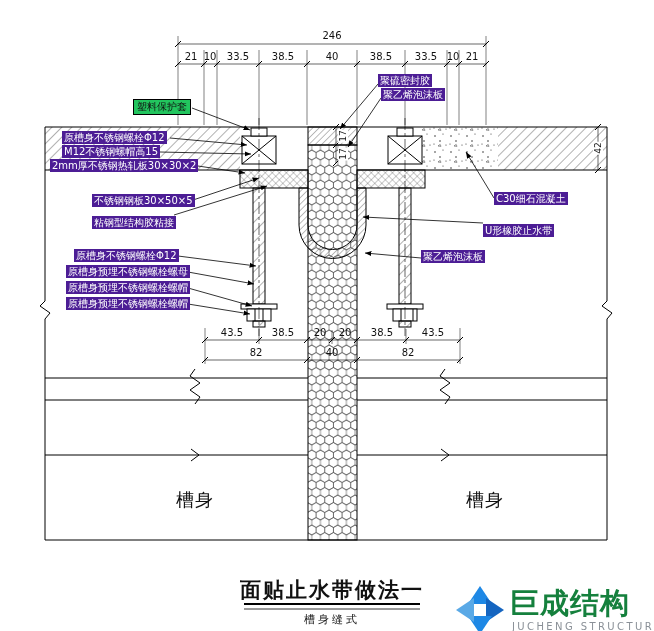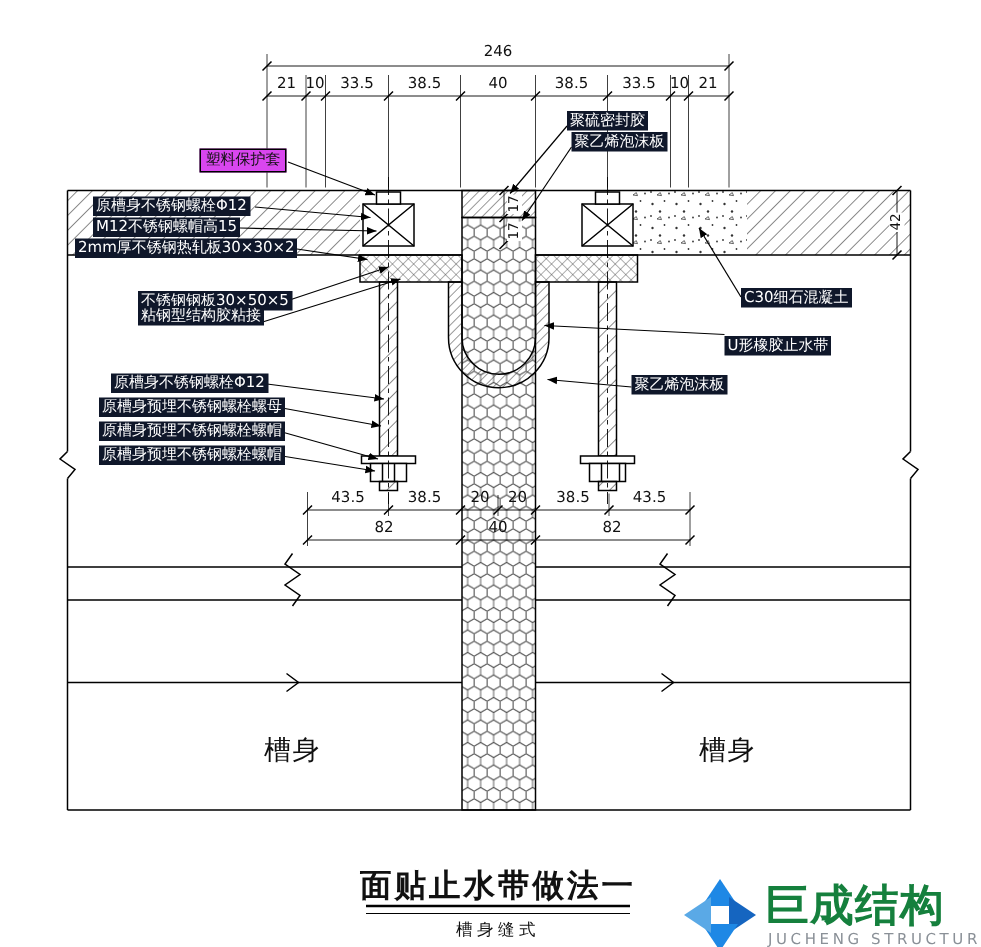--- a/index.html
+++ b/index.html
@@ -3,22 +3,22 @@
 <meta charset="utf-8">
 <style>
   * { margin:0; padding:0; box-sizing:border-box; }
   html,body { background:#ffffff; }
   body { font-family:"DejaVu Sans","Liberation Sans",sans-serif; color:#111; }
   #stage { position:relative; width:654px; height:631px; background:#fff; overflow:hidden;margin-top:20px; }
   #stage > svg { position:absolute; left:0; top:0; }
   .t { position:absolute; white-space:nowrap; }
   .dim  { font-size:10px; transform:translate(-50%,-50%); }
   .dimv { font-size:9px;  transform:translate(-50%,-50%) rotate(-90deg); background:#fff; padding:0 1px; }
-  .dark { background:#0f172a; color:#fff; font-size:10px; line-height:13px; padding:0 2px; }
-  .boxed{ border:1px solid #000; background:#d946ef; font-size:10px; line-height:14px; padding:0 3px; }
+  .dark { background:#4c1d95; color:#fff; font-size:10px; line-height:13px; padding:0 2px; }
+  .boxed{ border:1px solid #000; background:#22c55e; font-size:10px; line-height:14px; padding:0 3px; }
   .plain{ font-size:18px; letter-spacing:1px; }
   .title-main { font-size:21px; font-weight:bold; letter-spacing:2px; transform:translateX(-50%); }
   .title-sub  { font-size:11px; letter-spacing:3px; transform:translateX(-50%); }
   .logo-cn { font-size:29px; font-weight:bold; letter-spacing:1px; color:#15803d; }
   .logo-en { font-size:10px; letter-spacing:2.4px; color:#8a9097; }
 </style>
 </head>
 <body>
 
 <div id="stage">
@@ -184,21 +184,21 @@
 <div class="t dim" style="left:332px;top:332px">40</div>
 <div class="t dim" style="left:408px;top:332px">82</div>
 
 <div class="t boxed" style="left:133px;top:79px">塑料保护套</div>
 <div class="t dark" style="left:378px;top:54px">聚硫密封胶</div>
 <div class="t dark" style="left:381px;top:68px">聚乙烯泡沫板</div>
 <div class="t dark" style="left:62px;top:111px">原槽身不锈钢螺栓Φ12</div>
 <div class="t dark" style="left:62px;top:125px">M12不锈钢螺帽高15</div>
 <div class="t dark" style="left:50px;top:139px">2mm厚不锈钢热轧板30×30×2</div>
 <div class="t dark" style="left:92px;top:174px">不锈钢钢板30×50×5</div>
-<div class="t dark" style="left:92px;top:184px">粘钢型结构胶粘接</div>
+<div class="t dark" style="left:92px;top:196px">粘钢型结构胶粘接</div>
 <div class="t dark" style="left:74px;top:229px">原槽身不锈钢螺栓Φ12</div>
 <div class="t dark" style="left:66px;top:245px">原槽身预埋不锈钢螺栓螺母</div>
 <div class="t dark" style="left:66px;top:261px">原槽身预埋不锈钢螺栓螺帽</div>
 <div class="t dark" style="left:66px;top:277px">原槽身预埋不锈钢螺栓螺帽</div>
 <div class="t dark" style="left:494px;top:172px">C30细石混凝土</div>
 <div class="t dark" style="left:483px;top:204px">U形橡胶止水带</div>
 <div class="t dark" style="left:421px;top:230px">聚乙烯泡沫板</div>
 <div class="t plain" style="left:176px;top:468px">槽身</div>
 <div class="t plain" style="left:466px;top:468px">槽身</div>
 

